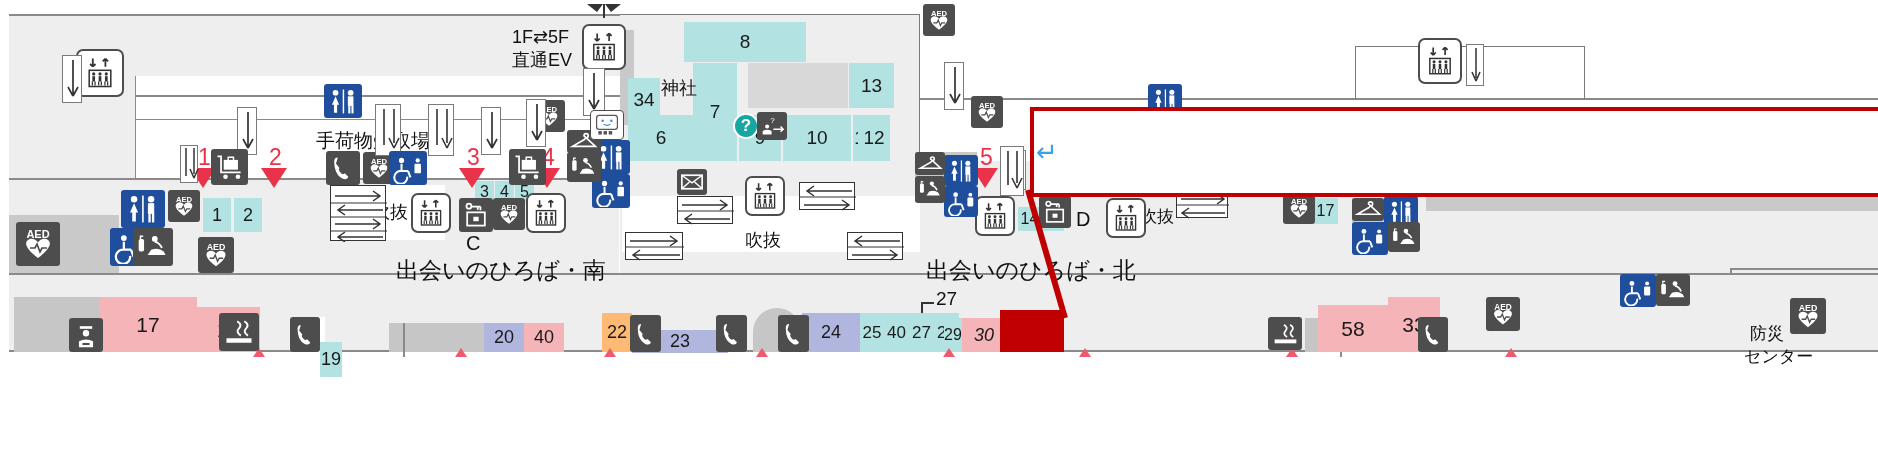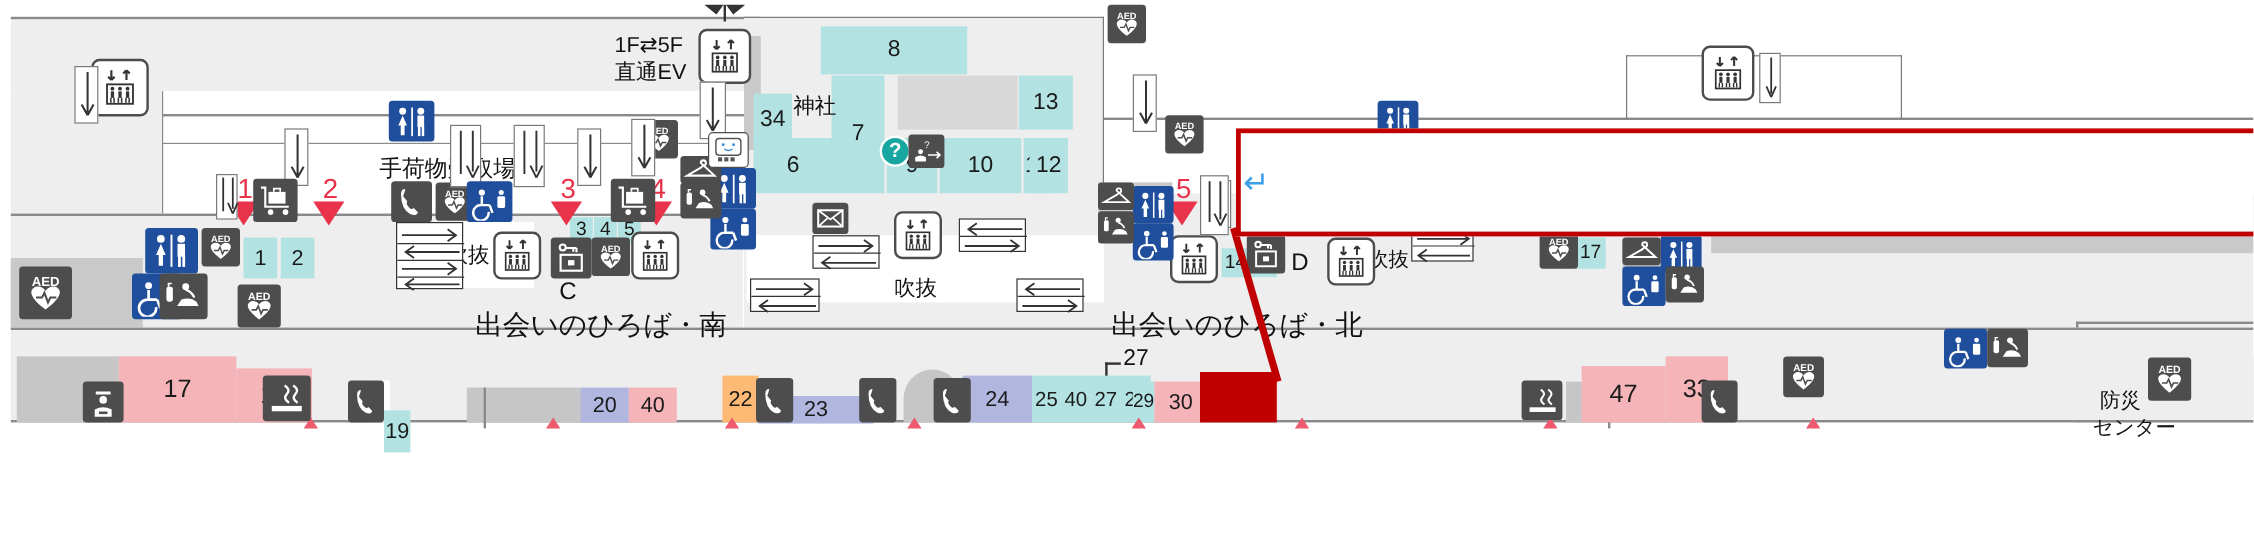--- a/index.html
+++ b/index.html
@@ -132,22 +132,22 @@
       <div class="abs cell purple" style="left: 484px; top: 323px; width: 40px; height: 29px; font-size: 18px;">20</div>
       <div class="abs cell pink" style="left: 524px; top: 323px; width: 40px; height: 29px; font-size: 18px;">40</div>
       <div class="abs cell teal2" style="left: 602px; top: 313px; width: 30px; height: 39px; font-size: 18px;">22</div>
       <div class="abs cell purple" style="left: 632px; top: 330px; width: 96px; height: 23px; font-size: 18px;">23</div>
       <div class="abs cell purple" style="left: 802px; top: 313px; width: 58px; height: 39px; font-size: 18px;">24</div>
       <div class="abs cell teal" style="left: 860px; top: 313px; width: 24px; height: 39px; font-size: 17px;">25</div>
       <div class="abs cell teal" style="left: 884px; top: 313px; width: 25px; height: 39px; font-size: 17px;">40</div>
       <div class="abs cell teal" style="left: 909px; top: 313px; width: 25px; height: 39px; font-size: 17px;">27</div>
       <div class="abs cell teal" style="left: 934px; top: 313px; width: 25px; height: 39px; font-size: 17px;">28</div>
       <div class="abs cell teal" style="left: 944px; top: 318px; width: 18px; height: 34px; font-size: 16px;">29</div>
-      <div class="abs cell pink" style="left: 962px; top: 318px; width: 44px; height: 34px; font-size: 18px;">30</div>
-      <div class="abs cell pink" style="left: 1318px; top: 305px; width: 70px; height: 47px; font-size: 21px;">47</div>
+      <div class="abs cell pink" style="left: 962px; top: 318px; width: 44px; height: 34px; font-size: 18px; font-style: italic;">30</div>
+      <div class="abs cell pink" style="left: 1318px; top: 305px; width: 70px; height: 47px; font-size: 21px;">58</div>
       <div class="abs cell pink" style="left: 1388px; top: 297px; width: 52px; height: 55px; font-size: 21px;">33</div>
     </div>
 
   <div class="abs darkred" id="hl" style="left: 1000px; top: 310px; width: 64px; height: 42px; background: rgb(192, 0, 0);"></div>
 
   <div id="labels">
       <div class="lbl" style="left: 316px; top: 128px; font-size: 19px;">手荷物受取場</div>
       <div class="lbl" style="left: 396px; top: 255px; font-size: 23px;">出会いのひろば・南</div>
       <div class="lbl" style="left: 926px; top: 255px; font-size: 23px;">出会いのひろば・北</div>
       <div class="lbl" style="left: 372px; top: 200px; font-size: 18px;">吹抜</div>

